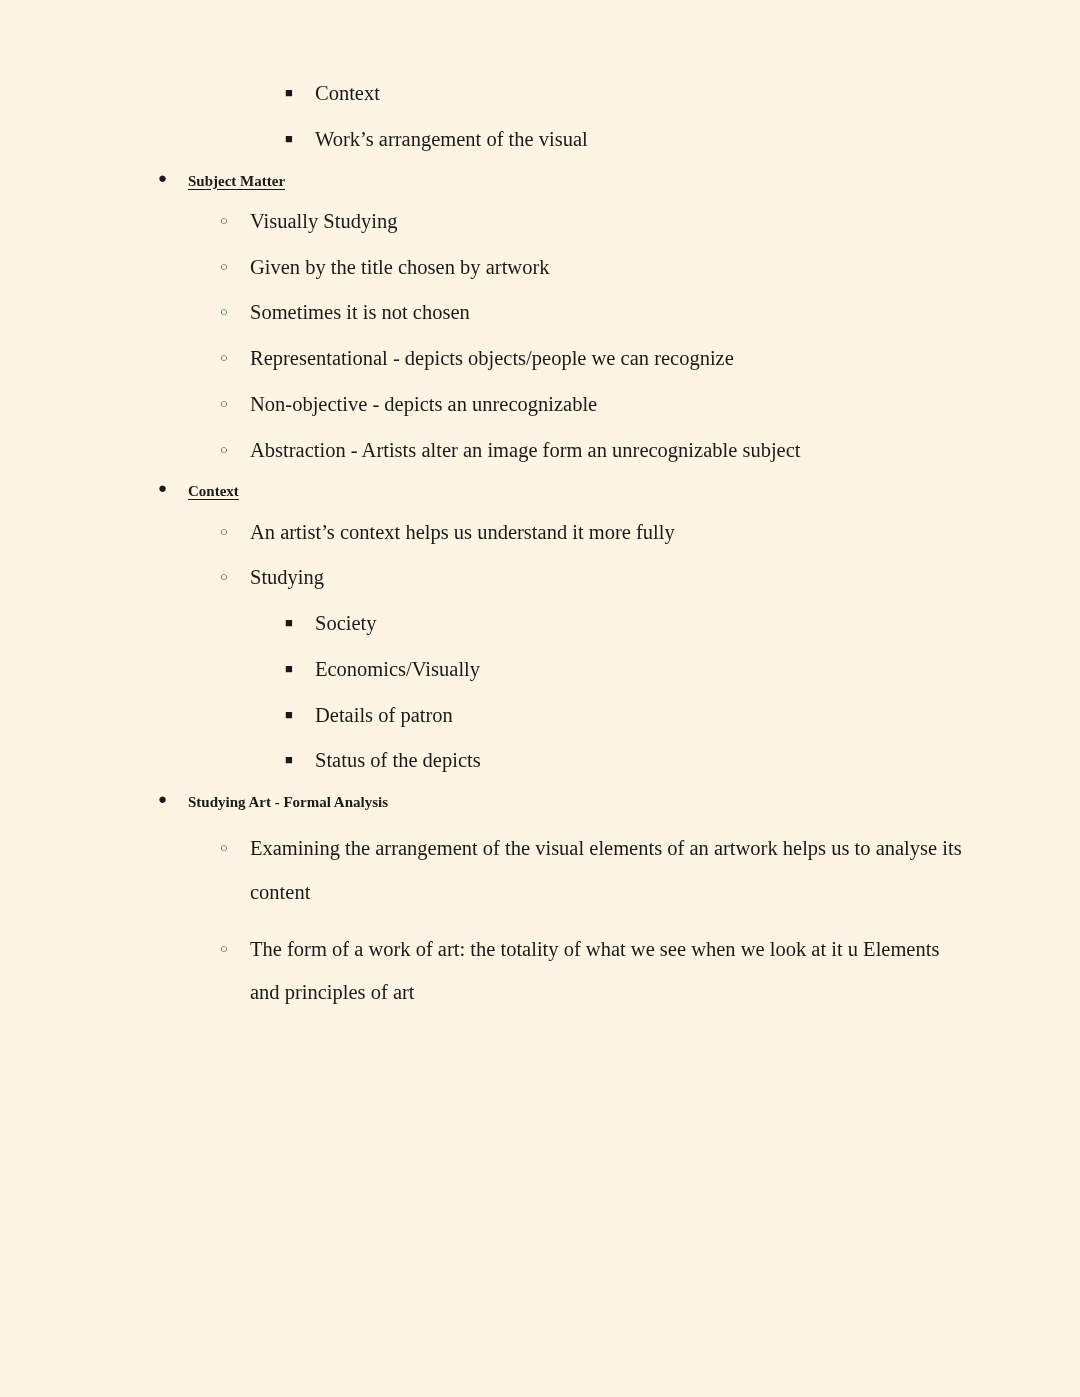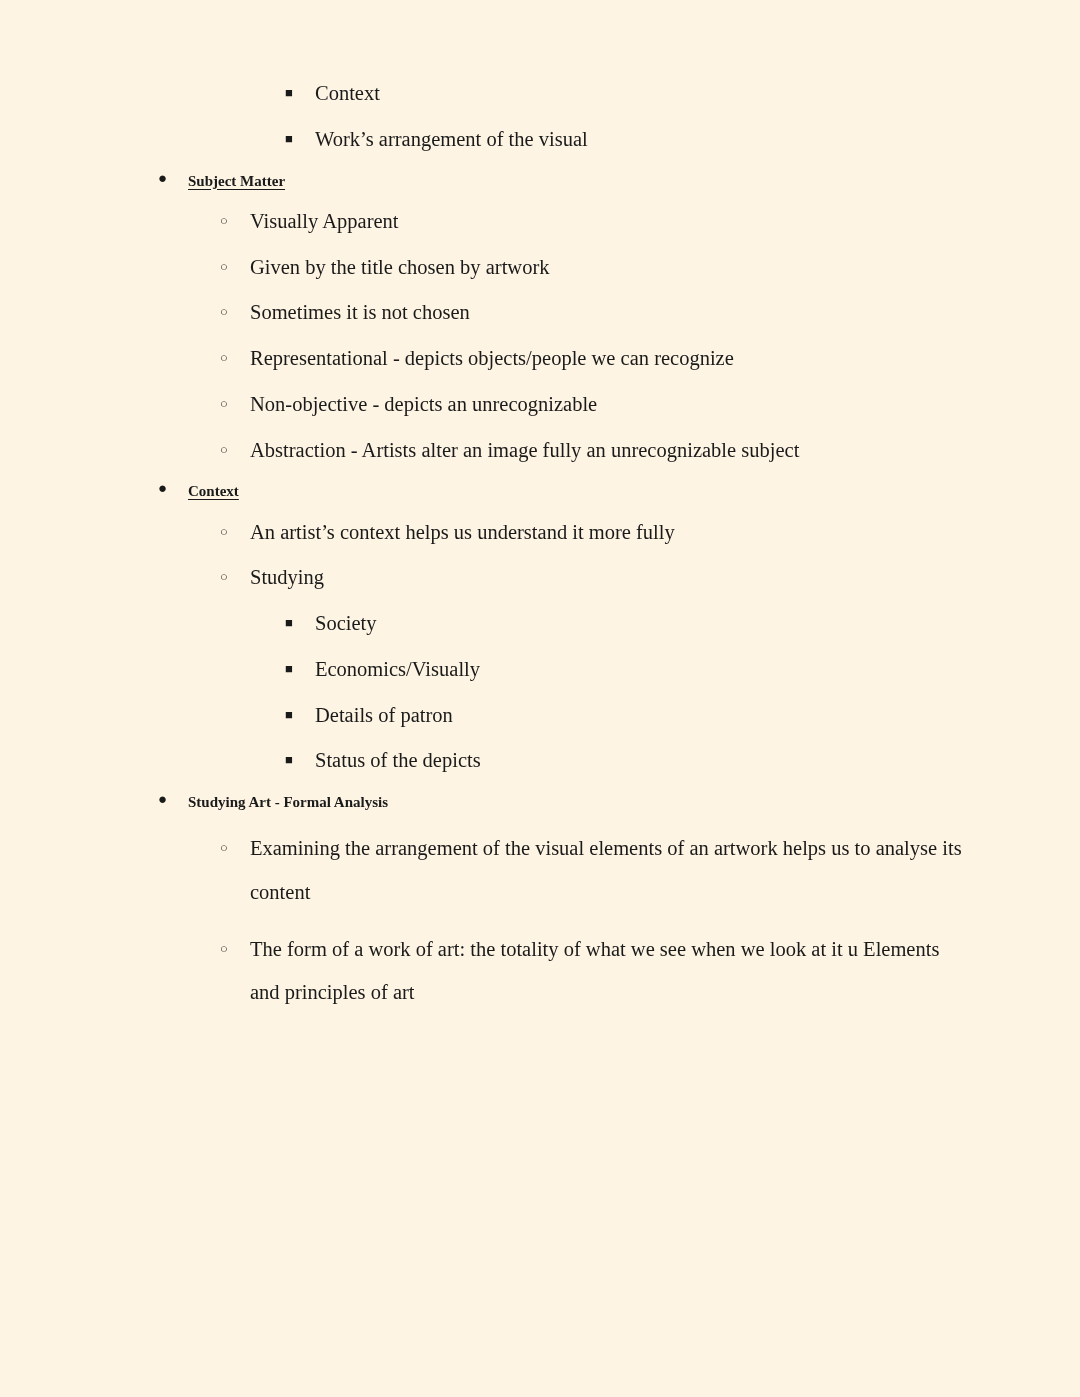--- a/index.html
+++ b/index.html
@@ -114,21 +114,21 @@
       </div>
       <div class="item lvl1 lvl1-wrap">
         <div class="row">
           <span class="bullet">●</span>
           <span class="text underline bold">Subject Matter</span>
         </div>
       </div>
       <div class="item lvl2 lvl2-wrap">
         <div class="row">
           <span class="bullet">○</span>
-          <span class="text">Visually Apparent</span>
+          <span class="text">Visually Studying</span>
         </div>
       </div>
       <div class="item lvl2 lvl2-wrap">
         <div class="row">
           <span class="bullet">○</span>
           <span class="text">Given by the title chosen by artwork</span>
         </div>
       </div>
       <div class="item lvl2 lvl2-wrap">
         <div class="row">
@@ -144,21 +144,21 @@
       </div>
       <div class="item lvl2 lvl2-wrap">
         <div class="row">
           <span class="bullet">○</span>
           <span class="text">Non-objective - depicts an unrecognizable</span>
         </div>
       </div>
       <div class="item lvl2 lvl2-wrap">
         <div class="row">
           <span class="bullet">○</span>
-          <span class="text">Abstraction - Artists alter an image fully an unrecognizable subject</span>
+          <span class="text">Abstraction - Artists alter an image form an unrecognizable subject</span>
         </div>
       </div>
       <div class="item lvl1 lvl1-wrap">
         <div class="row">
           <span class="bullet">●</span>
           <span class="text underline bold">Context</span>
         </div>
       </div>
       <div class="item lvl2 lvl2-wrap">
         <div class="row">

